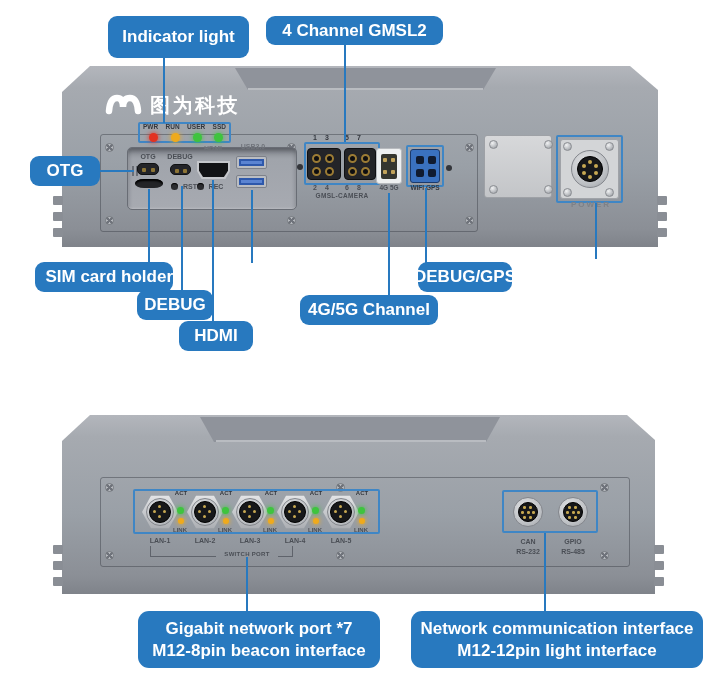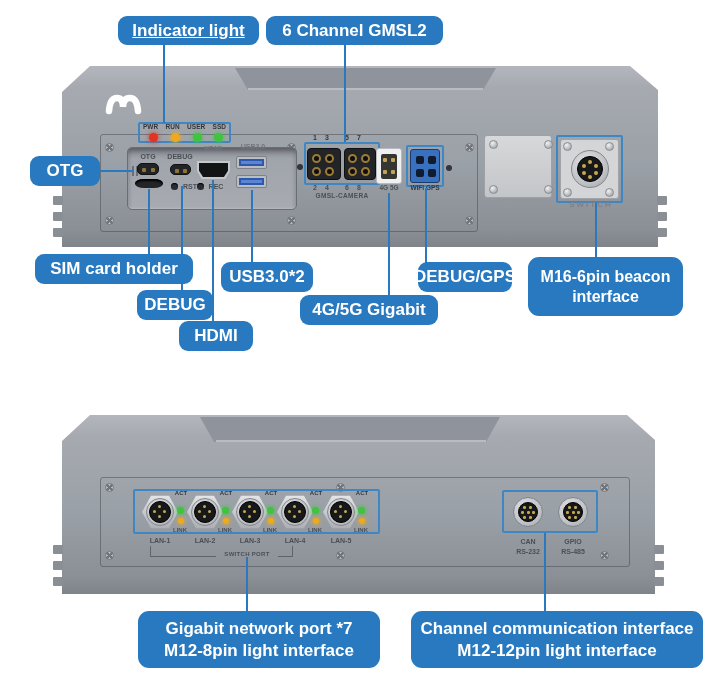--- a/index.html
+++ b/index.html
@@ -65,20 +65,22 @@
   <div class="abs screw" style="left:287px;top:143px;"></div>
   <div class="abs screw" style="left:465px;top:143px;"></div>
   <div class="abs screw" style="left:105px;top:216px;"></div>
   <div class="abs screw" style="left:287px;top:216px;"></div>
   <div class="abs screw" style="left:465px;top:216px;"></div>
 
   <div class="abs" style="left:104px;top:88px;width:140px;height:32px;">
     <svg width="40" height="30" viewBox="0 0 40 30" style="position:absolute;left:0;top:0;">
       <path d="M5 23 Q6 10 13 10 Q19 10 19 19 Q19 10 26 10 Q33 10 34 23" stroke="#ffffff" stroke-width="6.5" fill="none" stroke-linecap="round"></path>
     </svg>
+    <span class="abs" style="left:46px;top:4px;color:#fff;font-weight:bold;font-size:20px;letter-spacing:2.5px;
+                 font-family:'DejaVu Sans','Liberation Sans',sans-serif;">图为科技</span>
   </div>
 
   <div class="abs abox" style="left:138px;top:122px;width:93px;height:21px;"></div>
   <div class="abs" style="left:139px;top:124px;width:91px;display:flex;justify-content:space-between;padding:0 4px;box-sizing:border-box;">
     <span class="mt dark" style="font-size:6.5px;">PWR</span>
     <span class="mt dark" style="font-size:6.5px;">RUN</span>
     <span class="mt dark" style="font-size:6.5px;">USER</span>
     <span class="mt dark" style="font-size:6.5px;">SSD</span>
   </div>
   <div class="abs led red" style="left:149px;top:133px;width:9px;height:9px;"></div>
@@ -185,21 +187,21 @@
   <div class="abs dscrew" style="left:563px;top:188px;"></div>
   <div class="abs dscrew" style="left:605px;top:188px;"></div>
   <div class="abs ring" style="left:571px;top:150px;width:38px;height:38px;"></div>
   <div class="abs cinner" style="left:577px;top:156px;width:26px;height:26px;"></div>
   <div class="abs pin" style="left:588px;top:160px;width:4px;height:4px;"></div>
   <div class="abs pin" style="left:582px;top:164px;width:4px;height:4px;"></div>
   <div class="abs pin" style="left:594px;top:164px;width:4px;height:4px;"></div>
   <div class="abs pin" style="left:582px;top:171px;width:4px;height:4px;"></div>
   <div class="abs pin" style="left:594px;top:171px;width:4px;height:4px;"></div>
   <div class="abs pin" style="left:588px;top:175px;width:4px;height:4px;"></div>
-  <span class="abs mt" style="left:567px;top:201px;width:48px;font-size:8px;letter-spacing:2px;color:#7d8187;">SWITCH</span>
+  <span class="abs mt" style="left:567px;top:201px;width:48px;font-size:8px;letter-spacing:2px;color:#7d8187;">POWER</span>
 
   <div class="abs dev-body" style="left:62px;top:415px;width:593px;height:179px;
               clip-path:polygon(0px 179px,0px 26px,28px 0px,565px 0px,593px 25px,593px 179px);"></div>
   <div class="abs groove" style="left:62px;top:415px;width:593px;height:29px;
               clip-path:polygon(138px 2px,438px 2px,424px 27px,152px 27px);"></div>
   <div class="abs groove-lip" style="left:216px;top:440px;width:270px;height:2px;"></div>
   <div class="abs tooth" style="left:53px;top:545px;width:10px;height:9px;"></div>
   <div class="abs tooth" style="left:53px;top:561px;width:10px;height:9px;"></div>
   <div class="abs tooth" style="left:53px;top:577px;width:10px;height:9px;"></div>
   <div class="abs tooth" style="left:654px;top:545px;width:10px;height:9px;"></div>
@@ -317,53 +319,46 @@
   <div class="abs cline" style="left:148px;top:189px;width:2px;height:74px;"></div>
   <div class="abs cline" style="left:181px;top:186px;width:2px;height:105px;"></div>
   <div class="abs cline" style="left:212px;top:180px;width:2px;height:142px;"></div>
   <div class="abs cline" style="left:251px;top:190px;width:2px;height:73px;"></div>
   <div class="abs cline" style="left:388px;top:193px;width:2px;height:103px;"></div>
   <div class="abs cline" style="left:425px;top:188px;width:2px;height:75px;"></div>
   <div class="abs cline" style="left:595px;top:203px;width:2px;height:56px;"></div>
   <div class="abs cline" style="left:246px;top:557px;width:2px;height:55px;"></div>
   <div class="abs cline" style="left:544px;top:533px;width:2px;height:79px;"></div>
 
-  <div class="abs pill" style="left:118px;top:16px;width:141px;height:29px;text-decoration:underline;">
+  <div class="abs pill" style="left:108px;top:16px;width:141px;height:42px;">
     <span>Indicator light</span>
   </div>
   <div class="abs pill" style="left:266px;top:16px;width:177px;height:29px;">
-    <span>6 Channel GMSL2</span>
+    <span>4 Channel GMSL2</span>
   </div>
   <div class="abs pill" style="left:30px;top:156px;width:70px;height:30px;">
     <span>OTG</span>
   </div>
-  <div class="abs pill" style="left:35px;top:254px;width:158px;height:30px;">
+  <div class="abs pill" style="left:35px;top:262px;width:138px;height:30px;align-items:flex-end;">
     <span>SIM card holder</span>
   </div>
   <div class="abs pill" style="left:137px;top:290px;width:76px;height:30px;">
     <span>DEBUG</span>
   </div>
   <div class="abs pill" style="left:179px;top:321px;width:74px;height:30px;">
     <span>HDMI</span>
   </div>
-  <div class="abs pill" style="left:221px;top:262px;width:92px;height:30px;">
-    <span>USB3.0*2</span>
-  </div>
   <div class="abs pill" style="left:300px;top:295px;width:138px;height:30px;">
-    <span>4G/5G Gigabit</span>
+    <span>4G/5G Channel</span>
   </div>
   <div class="abs pill" style="left:418px;top:262px;width:94px;height:30px;">
     <span>DEBUG/GPS</span>
   </div>
-  <div class="abs pill" style="left:528px;top:257px;width:155px;height:59px;font-size:16px;border-radius:11px;">
-    <span>M16-6pin beacon</span>
-    <span>interface</span>
-  </div>
   <div class="abs pill" style="left:138px;top:611px;width:242px;height:57px;border-radius:11px;">
     <span>Gigabit network port *7</span>
-    <span>M12-8pin light interface</span>
+    <span>M12-8pin beacon interface</span>
   </div>
   <div class="abs pill" style="left:411px;top:611px;width:292px;height:57px;border-radius:11px;">
-    <span>Channel communication interface</span>
+    <span>Network communication interface</span>
     <span>M12-12pin light interface</span>
   </div>
 
 </div>
 
 </body></html>

